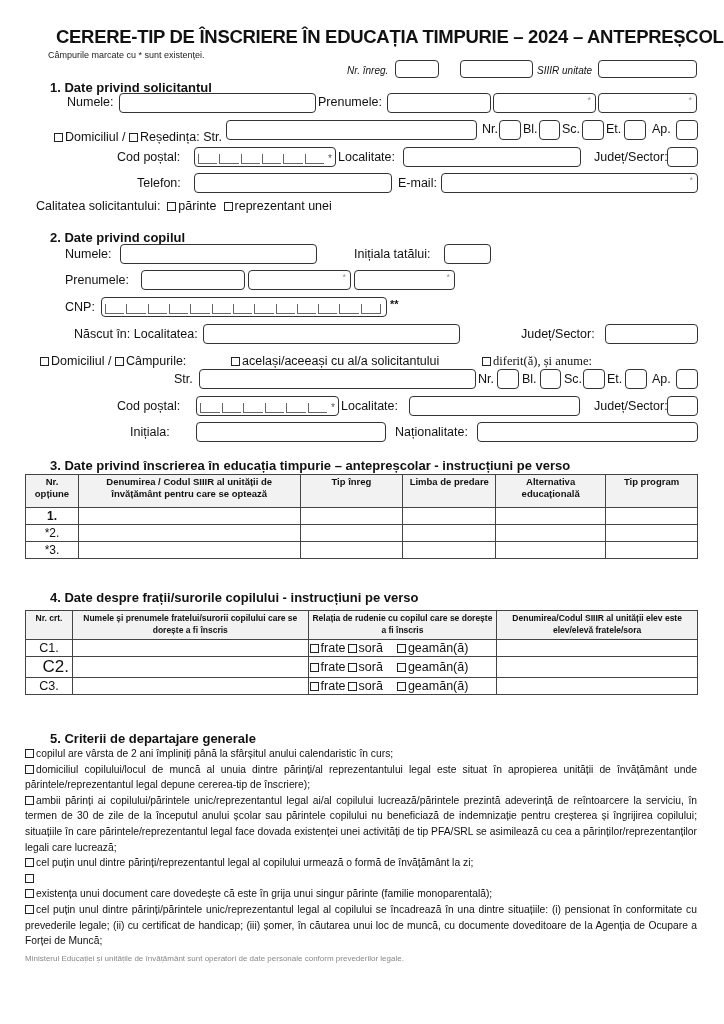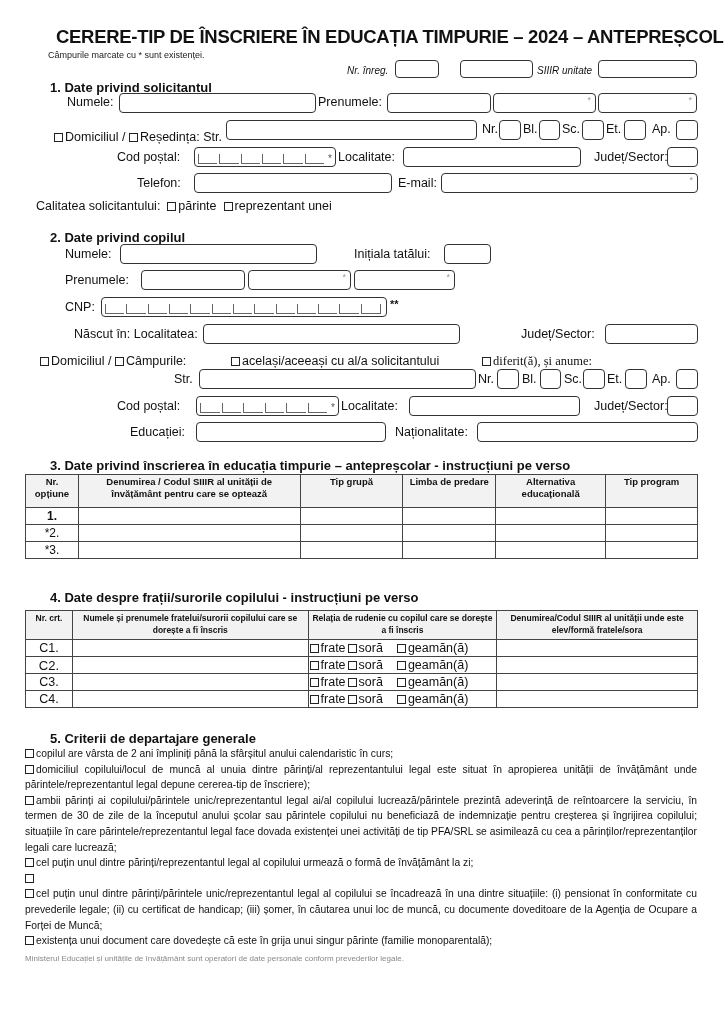--- a/index.html
+++ b/index.html
@@ -163,40 +163,40 @@
     <span class="seg"></span>
     <span class="seg"></span>
     <span class="seg"></span>
     <span style="margin-left:2px;">*</span>
 </div>
 <div class="abs lbl" style="left:341px; top:399px;">Localitate:</div>
 <div class="box" style="left:409px; top:396px; width:171px; height:20px;"></div>
 <div class="abs lbl" style="left:594px; top:399px;">Județ/Sector:</div>
 <div class="box" style="left:667px; top:396px; width:31px; height:20px;"></div>
 
-<div class="abs lbl" style="left:130px; top:425px;">Educației:</div>
+<div class="abs lbl" style="left:130px; top:425px;">Inițiala:</div>
 <div class="box" style="left:196px; top:422px; width:190px; height:20px;"></div>
 <div class="abs lbl" style="left:395px; top:425px;">Naționalitate:</div>
 <div class="box" style="left:477px; top:422px; width:221px; height:20px;"></div>
 
 <div class="abs sec" style="left:50px; top:458px;">3.   Date privind înscrierea în educația timpurie – antepreșcolar - instrucțiuni pe verso</div>
 <table class="grid" style="left:25px; top:474px; width:673px;">
   <colgroup>
       <col style="width:53px">
       <col style="width:222px">
       <col style="width:103px">
       <col style="width:93px">
       <col style="width:110px">
       <col style="width:92px">
     </colgroup>
   <thead>
     <tr style="height:33px;">
       <th>Nr. opțiune</th>
       <th>Denumirea / Codul SIIIR al unității de învățământ pentru care se optează</th>
-      <th>Tip grupă</th>
+      <th>Tip înreg</th>
       <th>Limba de predare</th>
       <th>Alternativa educațională</th>
       <th>Tip program</th>
     </tr>
   </thead>
   <tbody>
     <tr>
       <td style="text-align:center; font-weight:bold;">1.</td>
       <td></td>
         <td></td>
@@ -229,54 +229,48 @@
       <col style="width:47px">
       <col style="width:236px">
       <col style="width:189px">
       <col style="width:201px">
     </colgroup>
   <thead>
     <tr style="height:29px;">
       <th style="font-size:8.5px;">Nr. crt.</th>
       <th style="font-size:8.5px;">Numele și prenumele fratelui/surorii copilului care se dorește a fi înscris</th>
       <th style="font-size:8.5px;">Relația de rudenie cu copilul care se dorește a fi înscris</th>
-      <th style="font-size:8.5px;">Denumirea/Codul SIIIR al unității unde este elev/formă fratele/sora</th>
+      <th style="font-size:8.5px;">Denumirea/Codul SIIIR al unității elev este elev/elevă fratele/sora</th>
     </tr>
   </thead>
   <tbody id="siblings-body">
       <tr>
         <td style="text-align:center;font-size:12.5px;">C1.</td>
         <td></td>
         <td style="font-size:12.5px;padding:0 1px;"><span style="margin-right:2px"><span class="chk"></span><span>frate</span></span><span style="margin-right:14px"><span class="chk"></span><span>soră</span></span><span style="margin-right:2px"><span class="chk"></span><span>geamăn(ă)</span></span></td>
         <td></td>
       </tr>
       <tr>
-        <td style="text-align:center;font-size:13px;">C2.</td>
+        <td style="text-align:right;font-size:17px;">C2.</td>
         <td></td>
         <td style="font-size:12.5px;padding:0 1px;"><span style="margin-right:2px"><span class="chk"></span><span>frate</span></span><span style="margin-right:14px"><span class="chk"></span><span>soră</span></span><span style="margin-right:2px"><span class="chk"></span><span>geamăn(ă)</span></span></td>
         <td></td>
       </tr>
       <tr>
         <td style="text-align:center;font-size:12.5px;">C3.</td>
-        <td></td>
-        <td style="font-size:12.5px;padding:0 1px;"><span style="margin-right:2px"><span class="chk"></span><span>frate</span></span><span style="margin-right:14px"><span class="chk"></span><span>soră</span></span><span style="margin-right:2px"><span class="chk"></span><span>geamăn(ă)</span></span></td>
-        <td></td>
-      </tr>
-      <tr>
-        <td style="text-align:center;font-size:12.5px;">C4.</td>
         <td></td>
         <td style="font-size:12.5px;padding:0 1px;"><span style="margin-right:2px"><span class="chk"></span><span>frate</span></span><span style="margin-right:14px"><span class="chk"></span><span>soră</span></span><span style="margin-right:2px"><span class="chk"></span><span>geamăn(ă)</span></span></td>
         <td></td>
       </tr>
     </tbody>
 </table>
 
 <div class="abs sec" style="left:50px; top:731px;">5.   Criterii de departajare generale</div>
 <div class="crit" style="top:746px;">
   <p><span class="chk"></span><span>copilul are vârsta de 2 ani împliniți până la sfârșitul anului calendaristic în curs;</span></p>
   <p><span class="chk"></span><span>domiciliul copilului/locul de muncă al unuia dintre părinți/al reprezentantului legal este situat în apropierea unității de învățământ unde părintele/reprezentantul legal depune cererea-tip de înscriere);</span></p>
   <p><span class="chk"></span><span>ambii părinți ai copilului/părintele unic/reprezentantul legal ai/al copilului lucrează/părintele prezintă adeverință de reîntoarcere la serviciu, în termen de 30 de zile de la începutul anului școlar sau părintele copilului nu beneficiază de indemnizație pentru creșterea și îngrijirea copilului; situațiile în care părintele/reprezentantul legal face dovada existenței unei activități de tip PFA/SRL se asimilează cu cea a părinților/reprezentanților legali care lucrează;</span></p>
   <p><span class="chk"></span><span>cel puțin unul dintre părinți/reprezentantul legal al copilului urmează o formă de învățământ la zi;</span></p>
   <p><span class="chk"></span></p>
+  <p><span class="chk"></span><span>existența unui document care dovedește că este în grija unui singur părinte (familie monoparentală);</span></p>
   <p><span class="chk"></span><span>cel puțin unul dintre părinți/părintele unic/reprezentantul legal al copilului se încadrează în una dintre situațiile: (i) pensionat în conformitate cu prevederile legale; (ii) cu certificat de handicap; (iii) șomer, în căutarea unui loc de muncă, cu documente doveditoare de la Agenția de Ocupare a Forței de Muncă;</span></p>
-  <p><span class="chk"></span><span>existența unui document care dovedește că este în grija unui singur părinte (familie monoparentală);</span></p>
   <p class="footer" style="margin-top:2px;">Ministerul Educației și unitățile de învățământ sunt operatori de date personale conform prevederilor legale.</p>
 </div>
 
 </body></html>

